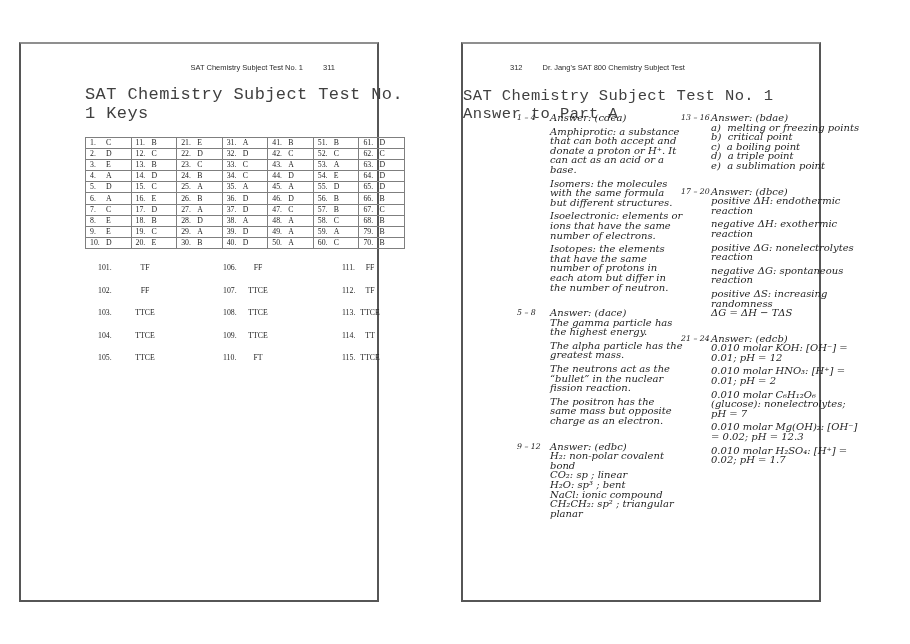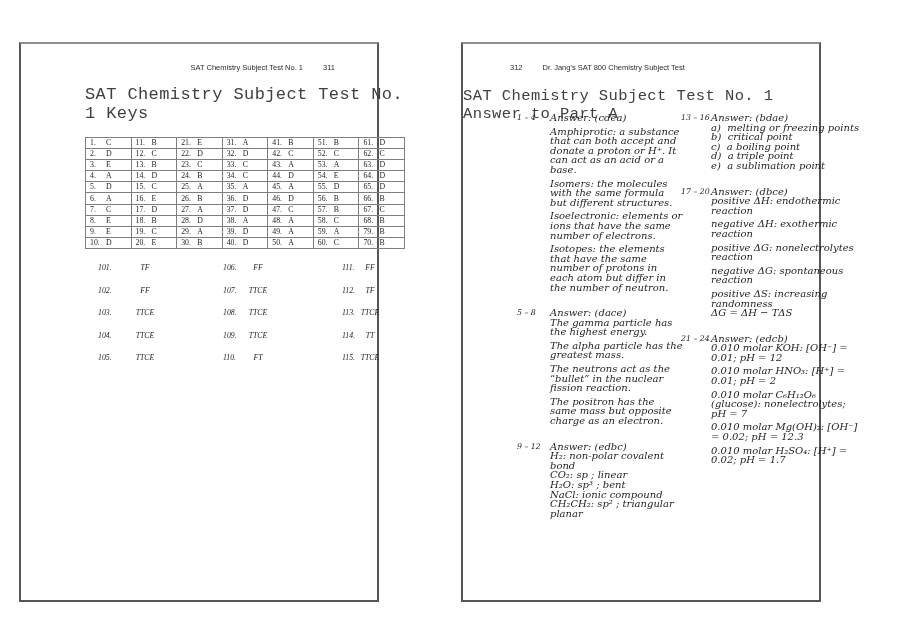--- a/index.html
+++ b/index.html
@@ -39,21 +39,21 @@
     white-space: nowrap; overflow: hidden;
   }
   .cell-num { display: inline-block; width: 16px; }
 
   
   .tf-answers { position: absolute; top: 219px; left: 0; width: 100%; height: 125px; }
   .tf-col { position: absolute; top: 0; }
   .tf-col-0 { left: 77px; }
   .tf-col-1 { left: 202px; }
   .tf-col-2 { left: 321px; }
-  .tf-row { position: relative; height: 22.6px; font-size: 7.8px; color: #1e1e1e; font-style: italic; }
+  .tf-row { position: relative; height: 22.6px; font-size: 7.8px; color: #1e1e1e; }
   .tf-ans { position: absolute; top: 0; white-space: nowrap; transform: translateX(-50%); }
   .tf-col-0 .tf-ans { left: 47px; }
   .tf-col-1 .tf-ans { left: 35px; }
   .tf-col-2 .tf-ans { left: 28px; }
 
   
   .answers-col { position: absolute; top: 69px; }
   .col-0 { left: 42px; margin-left: 12px; }
   .col-1 { left: 218px; }
   .section { display: flex; margin-bottom: 12px; }

